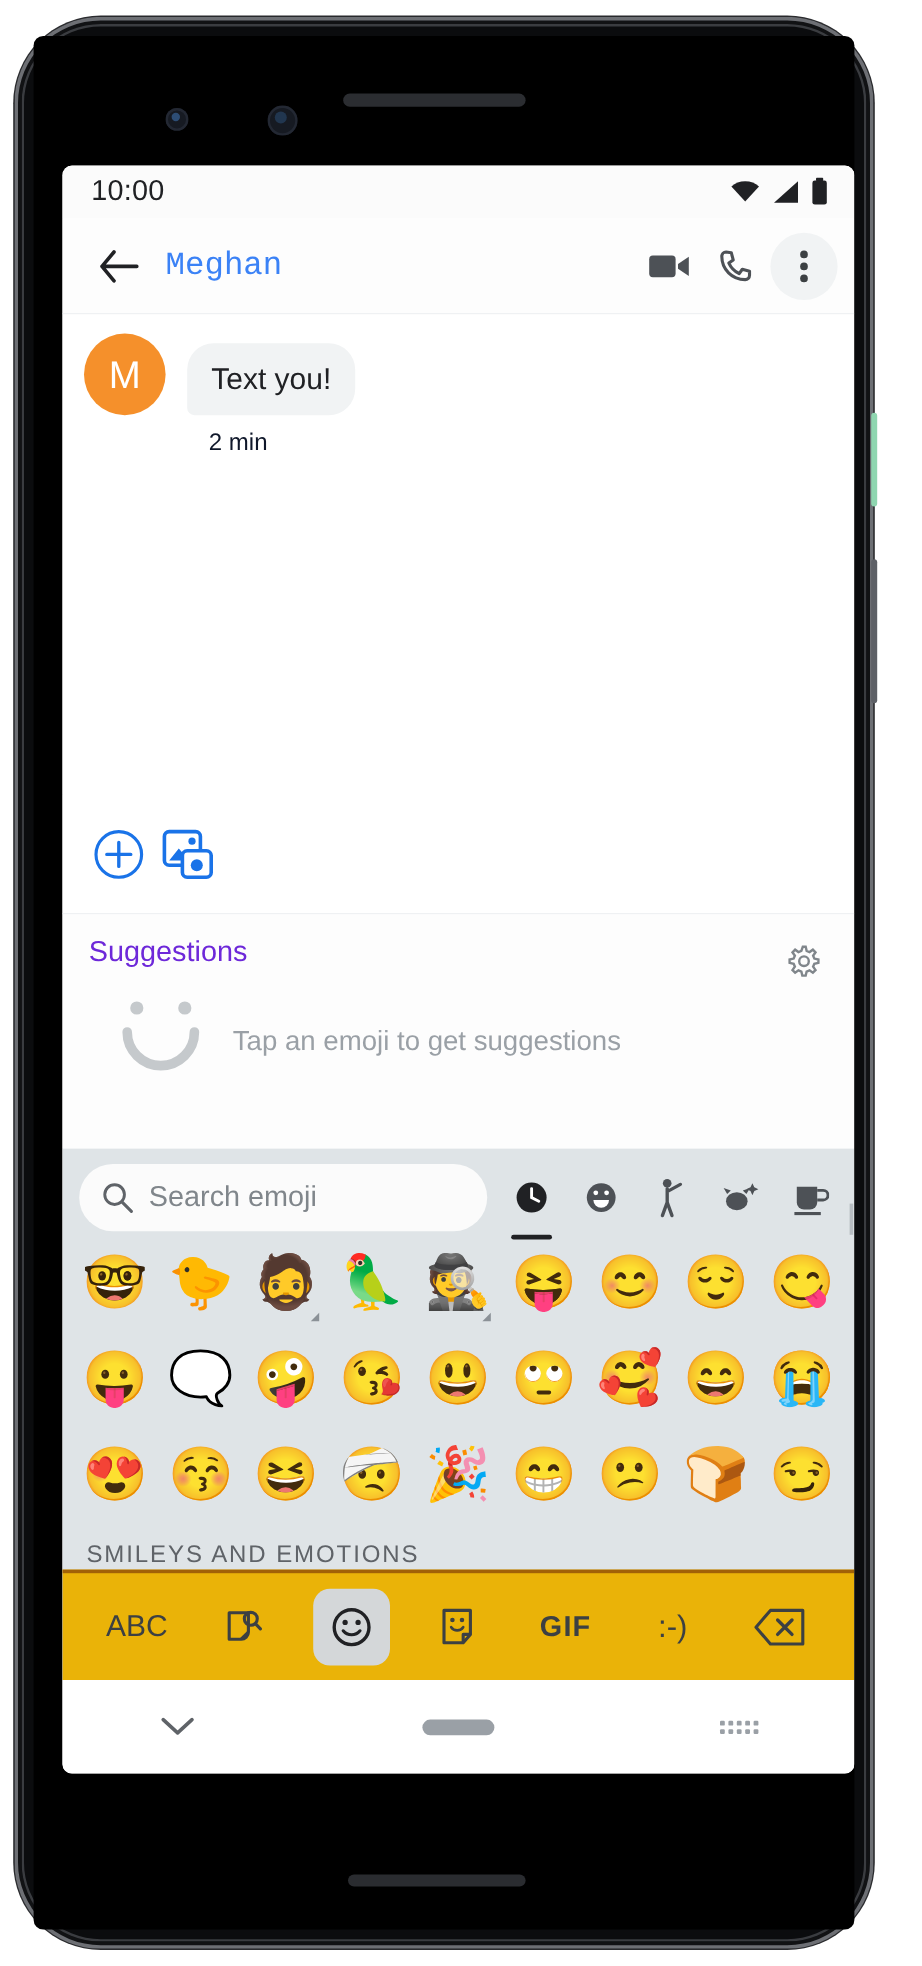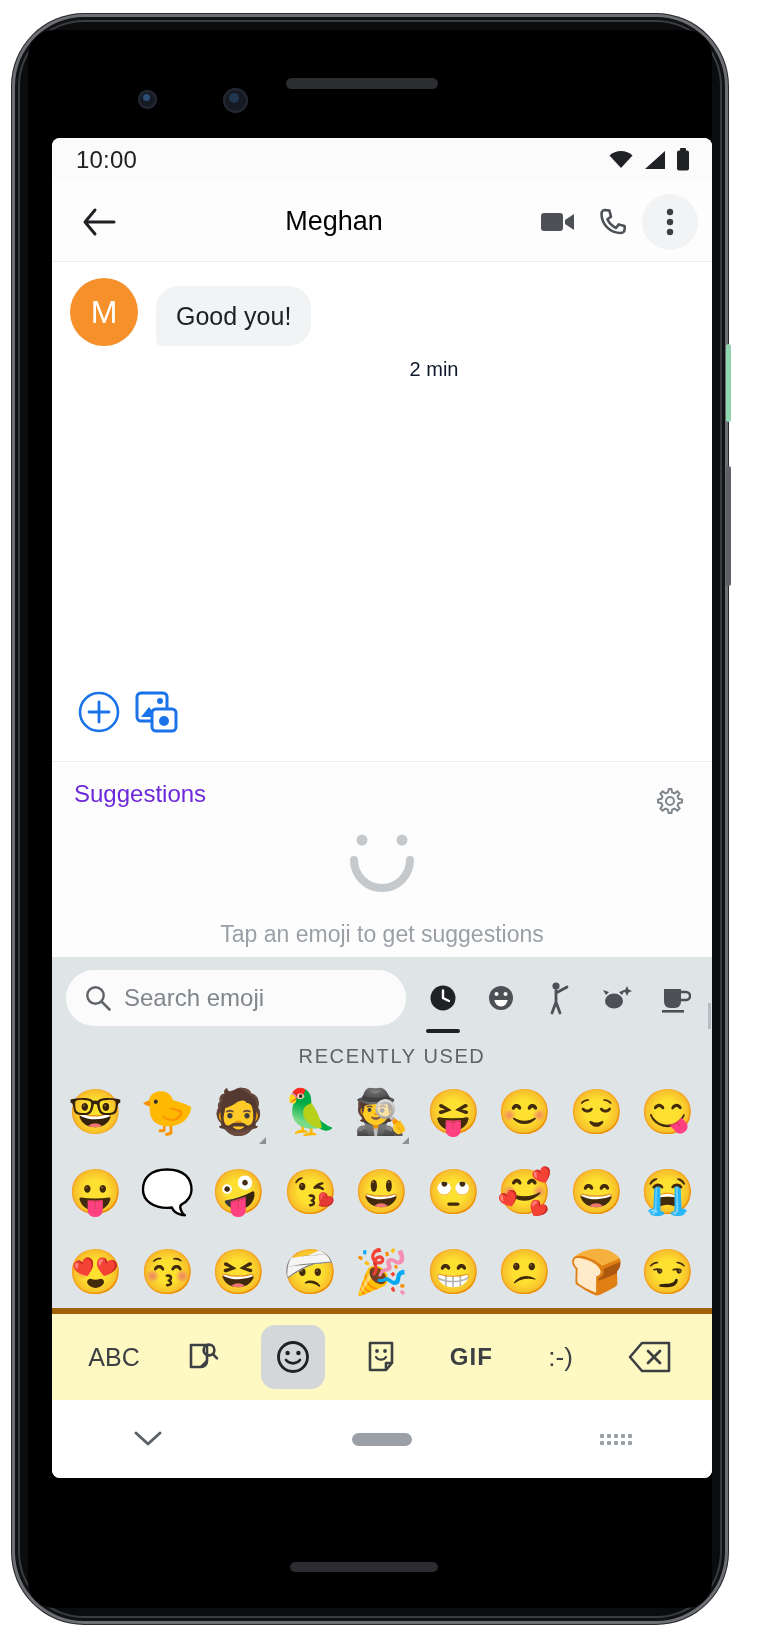--- a/index.html
+++ b/index.html
@@ -33,24 +33,23 @@
     border-radius: 66px;
     background: #0b0c0e;
     box-shadow: inset 0 0 0 2px #3a3c40;
   }
   .phone-body {
     position: absolute;
     left: 10px;
     top: 10px;
     right: 10px;
     bottom: 10px;
-    border-radius: 26px;
+    border-radius: 8px;
     background: #000000;
     overflow: hidden;
-    text-align: center;
   }
 
   
   .top-zone { position: absolute; left: 0; top: 0; width: 100%; height: 112px; }
   .cam { position: absolute; border-radius: 50%; background: #161a22; box-shadow: inset 0 0 0 2px #232833; }
   .cam-1 { left: 110px; top: 60px; width: 19px; height: 19px; }
   .cam-1::after { content:""; position:absolute; left:5px; top:4px; width:7px; height:7px; border-radius:50%; background:#2d4d75; }
   .cam-2 { left: 195px; top: 58px; width: 25px; height: 25px; }
   .cam-2::after { content:""; position:absolute; left:6px; top:5px; width:10px; height:10px; border-radius:50%; background:#21364f; }
   .speaker-top {
@@ -102,23 +101,24 @@
     flex: 0 0 80px;
     background: #fdfdfd;
     display: flex;
     align-items: center;
     padding: 0 14px 0 20px;
     border-bottom: 1px solid #eceef0;
   }
   .appbar-back { width: 54px; height: 54px; display:flex; align-items:center; justify-content:center; cursor:pointer; }
   .appbar-title {
     font-size: 27px;
-    color: #000000;
+    color: #3b82f6;
     margin-left: 12px;
     flex: 1;
+    font-family: Liberation Mono, monospace;
   }
   .appbar-action {
     width: 56px; height: 56px;
     display: flex; align-items: center; justify-content: center;
     cursor: pointer; border-radius: 50%;
   }
   .appbar-action.overflow { background: #f1f3f4; }
 
   
   .conversation {
@@ -214,23 +214,22 @@
   .suggestions {
     flex: 0 0 195px;
     background: #fdfdfd;
     position: relative;
     padding: 18px 22px 0 22px;
   }
   .sugg-head { display:flex; align-items:flex-start; justify-content: space-between; }
   .sugg-title { font-size: 24px; color: #6d28d9; }
   .sugg-gear { width: 42px; height: 42px; display:flex; align-items:center; justify-content:center; cursor:pointer; }
   .sugg-body {
-    display: flex; flex-direction: column; align-items: center;
+    display: flex; flex-direction: row; align-items: center;
     margin-top: 6px;
-    gap: 15px;
   }
   .sugg-hint { font-size: 23px; color: #9aa0a6; margin-top: 6px; }
 
   
   .emoji-picker {
     flex: 1;
     background: #dfe4e7;
     display: flex;
     flex-direction: column;
     min-height: 0;
@@ -292,26 +291,26 @@
     position: absolute;
     right: 9px; bottom: 8px;
     width: 0; height: 0;
     border-left: 7px solid transparent;
     border-bottom: 7px solid #8b9197;
   }
 
   
   .kb-toolbar {
     flex: 0 0 92px;
-    background: #fef9c3;
+    background: #eab308;
     display: flex;
     align-items: center;
     justify-content: space-between;
     padding: 0 30px;
-    border-top: 6px solid #a16207;
+    border-top: 3px solid #a16207;
   }
   .kb-btn {
     min-width: 64px; height: 64px;
     display: flex; align-items: center; justify-content: center;
     cursor: pointer; border-radius: 14px;
     font-size: 25px; color: #3c4043;
   }
   .kb-btn.selected { background: #d4d7d9; }
   .kb-btn.gif { font-weight: bold; letter-spacing: 1px; font-size: 24px; }
   .kb-btn.emoticon { font-size: 26px; }
@@ -396,21 +395,21 @@
             </svg>
           </div>
         </div>
 
         <div class="conversation">
 
 
 
           <div class="msg-row in">
             <div class="avatar">M</div>
-            <div class="bubble in">Good you!</div>
+            <div class="bubble in">Text you!</div>
           </div>
 
           <div class="timestamp">2 min</div>
         </div>
 
         <div class="compose">
           <div class="compose-icon">
             <svg width="46" height="46" viewBox="0 0 46 46">
               <circle cx="23" cy="23" r="19" fill="none" stroke="#1a73e8" stroke-width="2.6"></circle>
               <path d="M23 13 L23 33 M13 23 L33 23" stroke="#1a73e8" stroke-width="2.8" stroke-linecap="round"></path>
@@ -498,21 +497,20 @@
                   <path d="M5 7 L22 7 L22 20 A6 6 0 0 1 16 26 L11 26 A6 6 0 0 1 5 20 Z" fill="#4d5156"></path>
                   <path d="M22 10 L27 10 A4 4 0 0 1 27 18 L22 18" fill="none" stroke="#4d5156" stroke-width="2.4"></path>
                   <rect x="3" y="28" width="22" height="2.6" fill="#4d5156"></rect>
                 </svg>
               </div>
 
               <div class="tab-edge"></div>
             </div>
           </div>
 
-          <div class="sect-label">RECENTLY USED</div>
 
           <div class="emoji-grid">
             <div class="emoji-cell">🤓</div>
             <div class="emoji-cell">🐤</div>
             <div class="emoji-cell">
                 <span>🧔</span>
                 <i class="corner"></i>
               </div>
             <div class="emoji-cell">🦜</div>
             <div class="emoji-cell">

